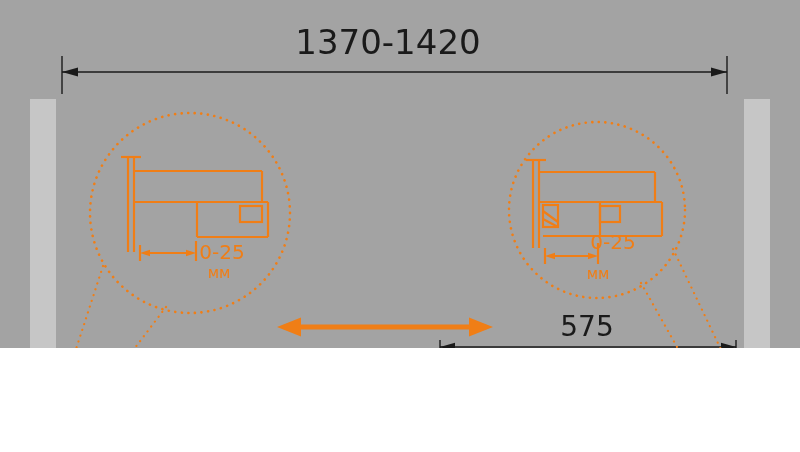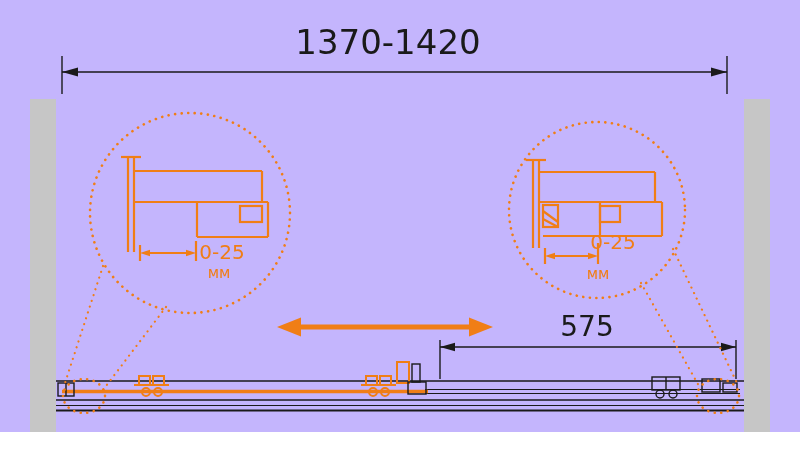--- a/index.html
+++ b/index.html
@@ -1,17 +1,17 @@
 <!DOCTYPE html>
 <html style="--accent: #F07E16; --wall: #C6C6C6; --line: #1A1A1A;"><head>
 <meta charset="utf-8">
 <style>
   html,body{margin:0;padding:0;background:#ffffff;}
   .canvas{
-    position:relative;width:800px;height:432px;background:#c4b5fd;overflow:hidden;
+    position:relative;width:800px;height:348px;background:#a3a3a3;overflow:hidden;
     font-family:"DejaVu Sans","Liberation Sans",sans-serif;
   }
   svg{display:block;}
   :root{--accent:#F07E16;--wall:#C6C6C6;--line:#1A1A1A;}
   .kline{stroke:var(--line);fill:none;}
   .kfill{fill:var(--line);stroke:none;}
   .oline{stroke:var(--accent);fill:none;}
   .ofill{fill:var(--accent);stroke:none;}
   .wall{fill:var(--wall);stroke:none;}
   .dotted{fill:none;stroke:var(--accent);stroke-width:2.6;stroke-dasharray:0.1 6.5;stroke-linecap:round;}

